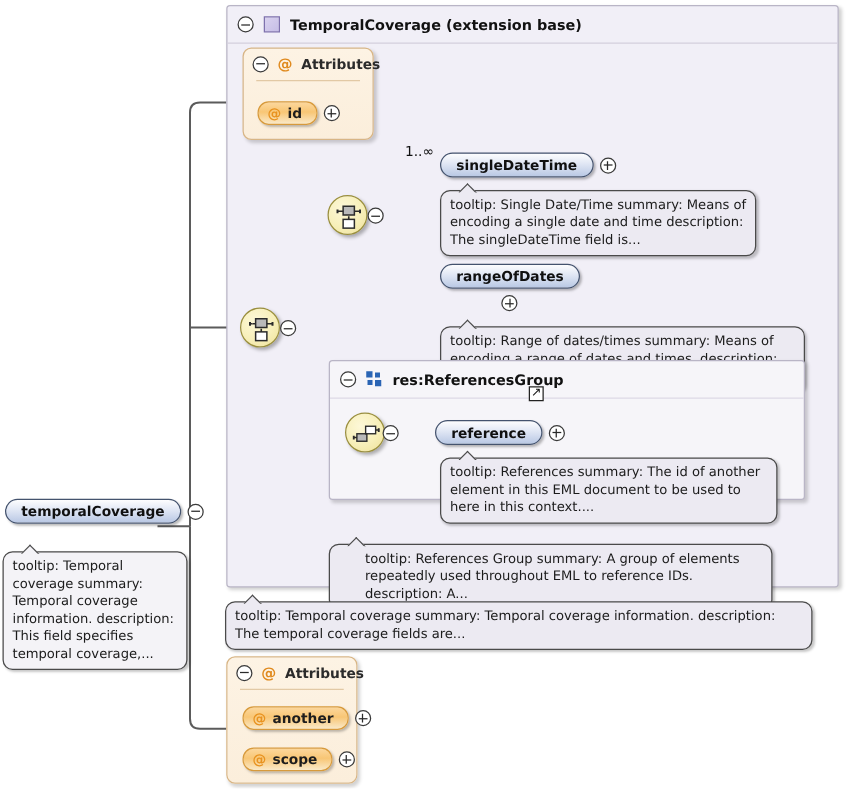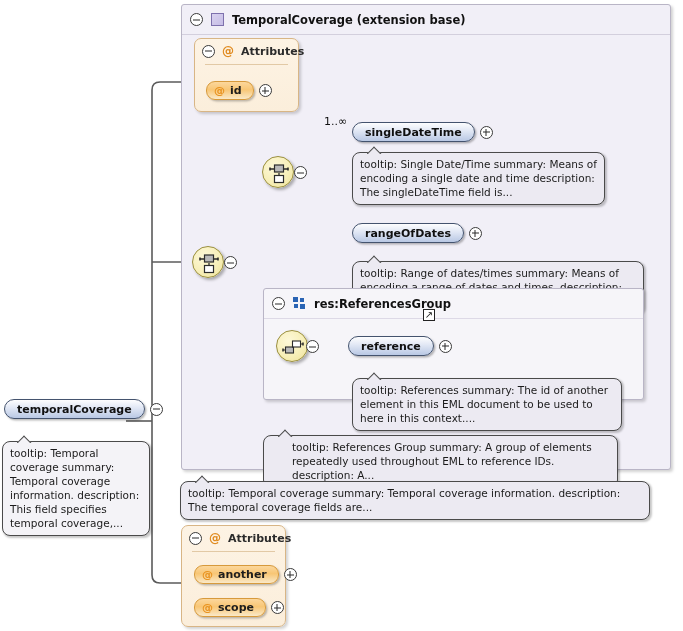--- a/index.html
+++ b/index.html
@@ -355,21 +355,21 @@
       <span class="elem-name">singleDateTime</span>
     </span>
     <span class="toggle plus"></span>
   </div>
 
   <div class="tip" style="left:352px; top:152px; width:253px;">
     <span class="tail" style="left:14px;"></span>
     <span>tooltip: Single Date/Time summary: Means of encoding a single date and time description: The singleDateTime field is...</span>
   </div>
 
-  <div class="elem-row" style="left:352px; top:223px;">
+  <div class="elem-row" style="left:352px; top:211px;flex-direction:column;">
     <span class="elem-pill">
       <span class="elem-name">rangeOfDates</span>
     </span>
     <span class="toggle plus"></span>
   </div>
 
   <div class="tip" style="left:352px; top:240px; width:292px;margin-top:21px;">
     <span class="tail" style="left:14px;"></span>
     <span>tooltip: Range of dates/times summary: Means of encoding a range of dates and times. description: The...</span>
   </div>
@@ -401,21 +401,21 @@
   </div>
   <span class="toggle" style="position:absolute; left:306px; top:340px;"></span>
 
   <div class="elem-row" style="left:348px; top:336px;">
     <span class="elem-pill">
       <span class="elem-name">reference</span>
     </span>
     <span class="toggle plus"></span>
   </div>
 
-  <div class="tip" style="left:352px; top:366px; width:270px;margin-top:12px;">
+  <div class="tip" style="left:352px; top:366px; width:270px;">
     <span class="tail" style="left:14px;"></span>
     <span>tooltip: References summary: The id of another element in this EML document to be used to here in this context....</span>
   </div>
 
   <div class="tip" style="left:263px; top:435px; width:355px;padding-left:28px;">
     <span class="tail" style="left:14px;"></span>
     <span>tooltip: References Group summary: A group of elements repeatedly used throughout EML to reference IDs. description: A...</span>
   </div>
 
   <div class="tip" style="left:180px; top:481px; width:470px;">

